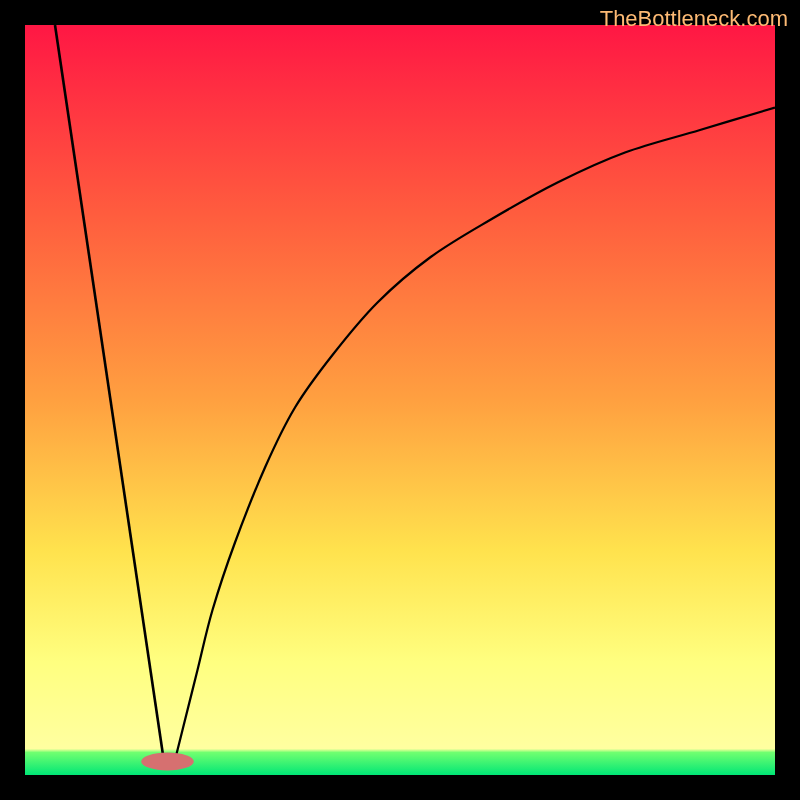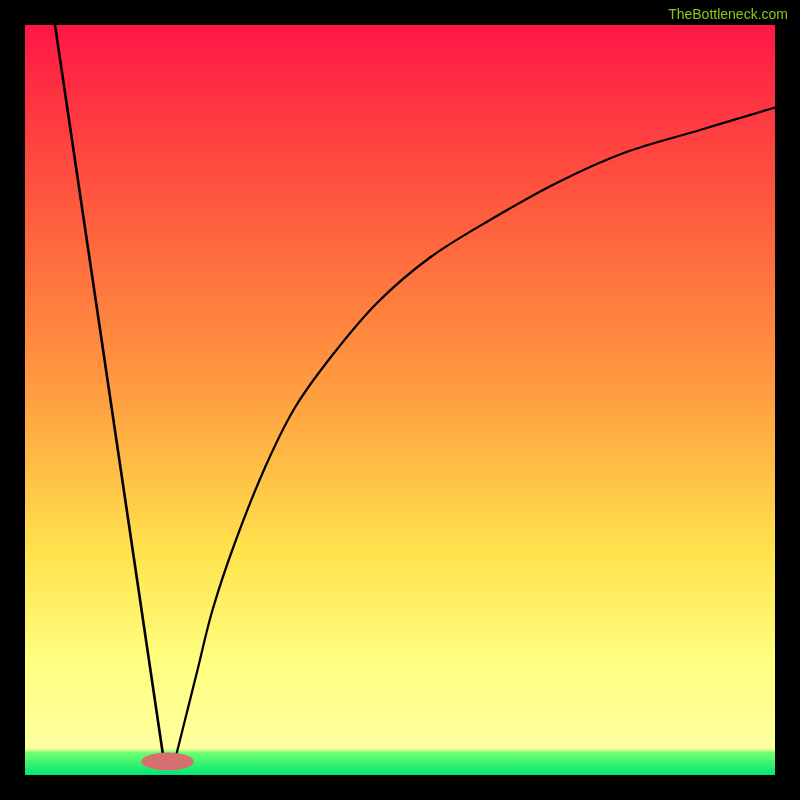--- a/index.html
+++ b/index.html
@@ -8,22 +8,22 @@
     width: 800px;
     height: 800px;
     background: #000;
     font-family: Arial, sans-serif;
     position: relative;
   }
   .watermark {
     position: absolute;
     top: 6px;
     right: 12px;
-    color: #84cc16;
-    font-size: 14px;
+    color: #fdba74;
+    font-size: 22px;
     z-index: 10;
   }
   .frame {
     position: absolute;
     top: 0;
     left: 0;
     width: 800px;
     height: 800px;
     border: 25px solid #000;
     box-sizing: border-box;

